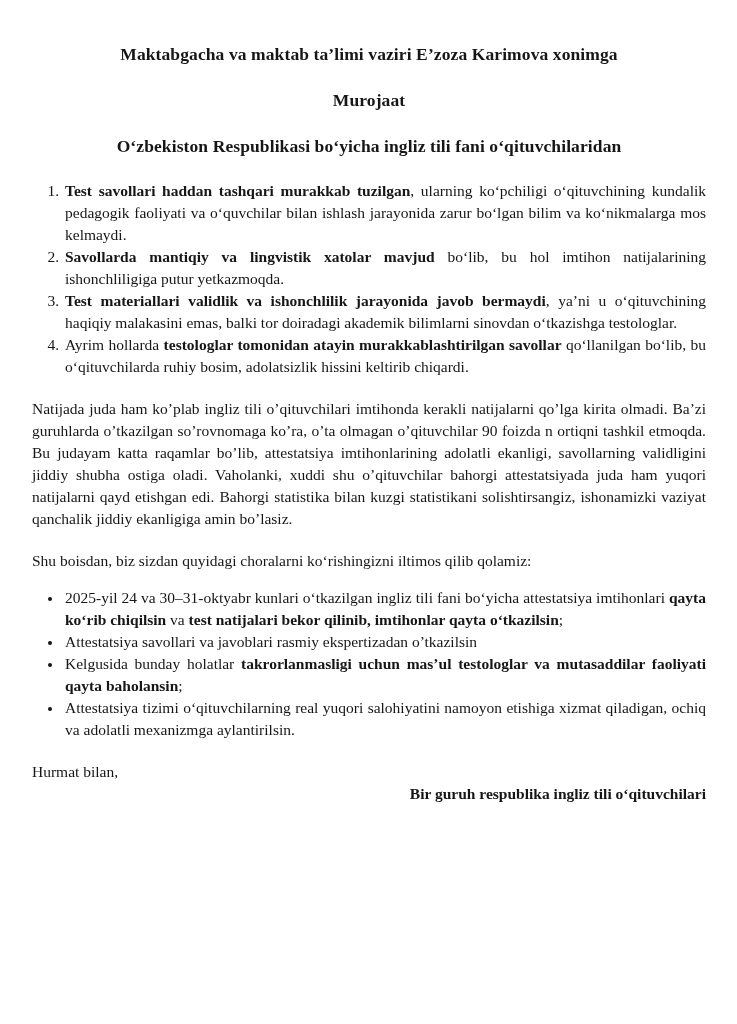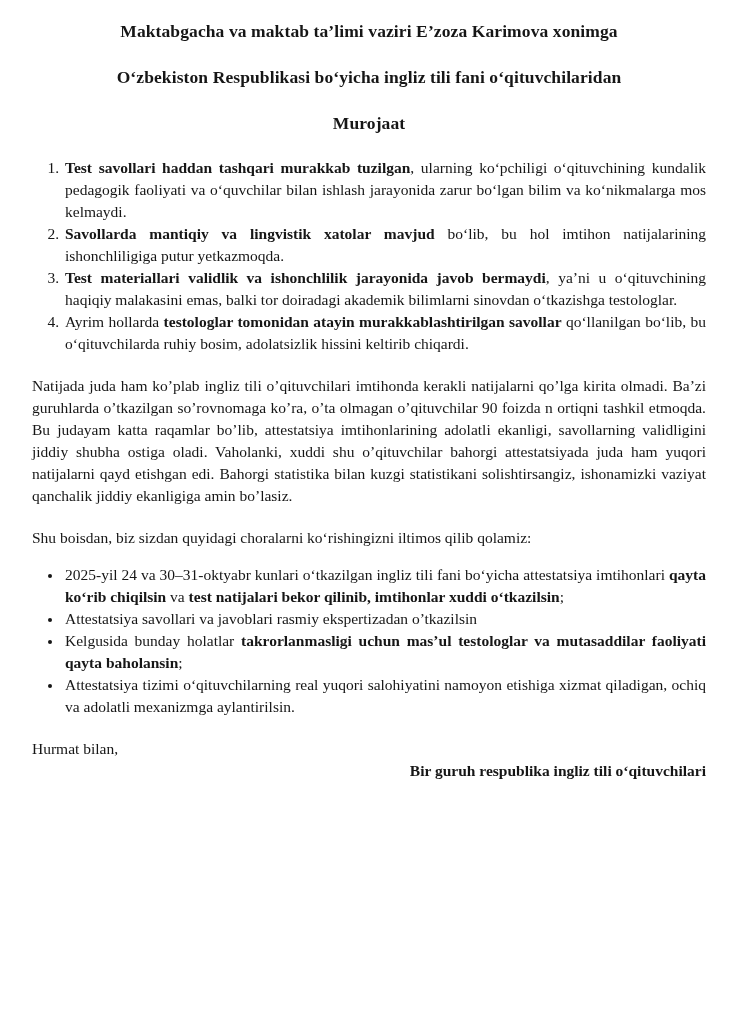--- a/index.html
+++ b/index.html
@@ -12,21 +12,21 @@
     height: 1024px;
     overflow: hidden;
     font-family: "Liberation Serif", serif;
     color: #161616;
     -webkit-font-smoothing: antialiased;
   }
   .page {
     box-sizing: border-box;
     width: 737px;
     height: 985px;
-    padding: 9px 31px 0 32px;
+    padding: 32px 31px 0 32px;
     background: #ffffff;
   }
   .title-block {
     padding-top: 10px;
     margin-bottom: 18px;
   }
   .title-line {
     text-align: center;
     font-weight: bold;
     font-size: 17.5px;
@@ -72,42 +72,42 @@
     text-align: right;
   }
 </style>
 </head>
 <body>
 
 <div class="page">
 
   <div class="title-block">
     <p class="title-line">Maktabgacha va maktab ta’limi vaziri E’zoza Karimova xonimga</p>
+    <p class="title-line">Murojaat</p>
     <p class="title-line">Oʻzbekiston Respublikasi boʻyicha ingliz tili fani oʻqituvchilaridan</p>
-    <p class="title-line">Murojaat</p>
   </div>
 
   <div class="body-text">
 
 
 
 
     <ol class="issues">
       <li><span class="b">Test savollari haddan tashqari murakkab tuzilgan</span><span>, ularning koʻpchiligi oʻqituvchining kundalik pedagogik faoliyati va oʻquvchilar bilan ishlash jarayonida zarur boʻlgan bilim va koʻnikmalarga mos kelmaydi.</span></li>
       <li><span class="b">Savollarda mantiqiy va lingvistik xatolar mavjud</span><span> boʻlib, bu hol imtihon natijalarining ishonchliligiga putur yetkazmoqda.</span></li>
       <li><span class="b">Test materiallari validlik va ishonchlilik jarayonida javob bermaydi</span><span>, ya’ni u oʻqituvchining haqiqiy malakasini emas, balki tor doiradagi akademik bilimlarni sinovdan oʻtkazishga testologlar.</span></li>
       <li><span>Ayrim hollarda </span><span class="b">testologlar tomonidan atayin murakkablashtirilgan savollar</span><span> qoʻllanilgan boʻlib, bu oʻqituvchilarda ruhiy bosim, adolatsizlik hissini keltirib chiqardi.</span></li>
     </ol>
 
     <p class="para">Natijada juda ham ko’plab ingliz tili o’qituvchilari imtihonda kerakli natijalarni qo’lga kirita olmadi. Ba’zi guruhlarda o’tkazilgan so’rovnomaga ko’ra, o’ta olmagan o’qituvchilar 90 foizda n ortiqni tashkil etmoqda. Bu judayam katta raqamlar bo’lib, attestatsiya imtihonlarining adolatli ekanligi, savollarning validligini jiddiy shubha ostiga oladi. Vaholanki, xuddi shu o’qituvchilar bahorgi attestatsiyada juda ham yuqori natijalarni qayd etishgan edi. Bahorgi statistika bilan kuzgi statistikani solishtirsangiz, ishonamizki vaziyat qanchalik jiddiy ekanligiga amin bo’lasiz.</p>
 
     <p class="para request-intro">Shu boisdan, biz sizdan quyidagi choralarni koʻrishingizni iltimos qilib qolamiz:</p>
 
     <ul class="demands">
-      <li><span>2025-yil 24 va 30–31-oktyabr kunlari oʻtkazilgan ingliz tili fani boʻyicha attestatsiya imtihonlari </span><span class="b">qayta koʻrib chiqilsin</span><span> va </span><span class="b">test natijalari bekor qilinib, imtihonlar xuddi oʻtkazilsin</span><span>;</span></li>
+      <li><span>2025-yil 24 va 30–31-oktyabr kunlari oʻtkazilgan ingliz tili fani boʻyicha attestatsiya imtihonlari </span><span class="b">qayta koʻrib chiqilsin</span><span> va </span><span class="b">test natijalari bekor qilinib, imtihonlar qayta oʻtkazilsin</span><span>;</span></li>
       <li><span>Attestatsiya savollari va javoblari rasmiy ekspertizadan o’tkazilsin</span></li>
       <li><span>Kelgusida bunday holatlar </span><span class="b">takrorlanmasligi uchun mas’ul testologlar va mutasaddilar faoliyati qayta baholansin</span><span>;</span></li>
       <li><span>Attestatsiya tizimi oʻqituvchilarning real yuqori salohiyatini namoyon etishiga xizmat qiladigan, ochiq va adolatli mexanizmga aylantirilsin.</span></li>
     </ul>
 
     <p class="closing">Hurmat bilan,</p>
     <p class="signature">Bir guruh respublika ingliz tili oʻqituvchilari</p>
 
   </div>
 

